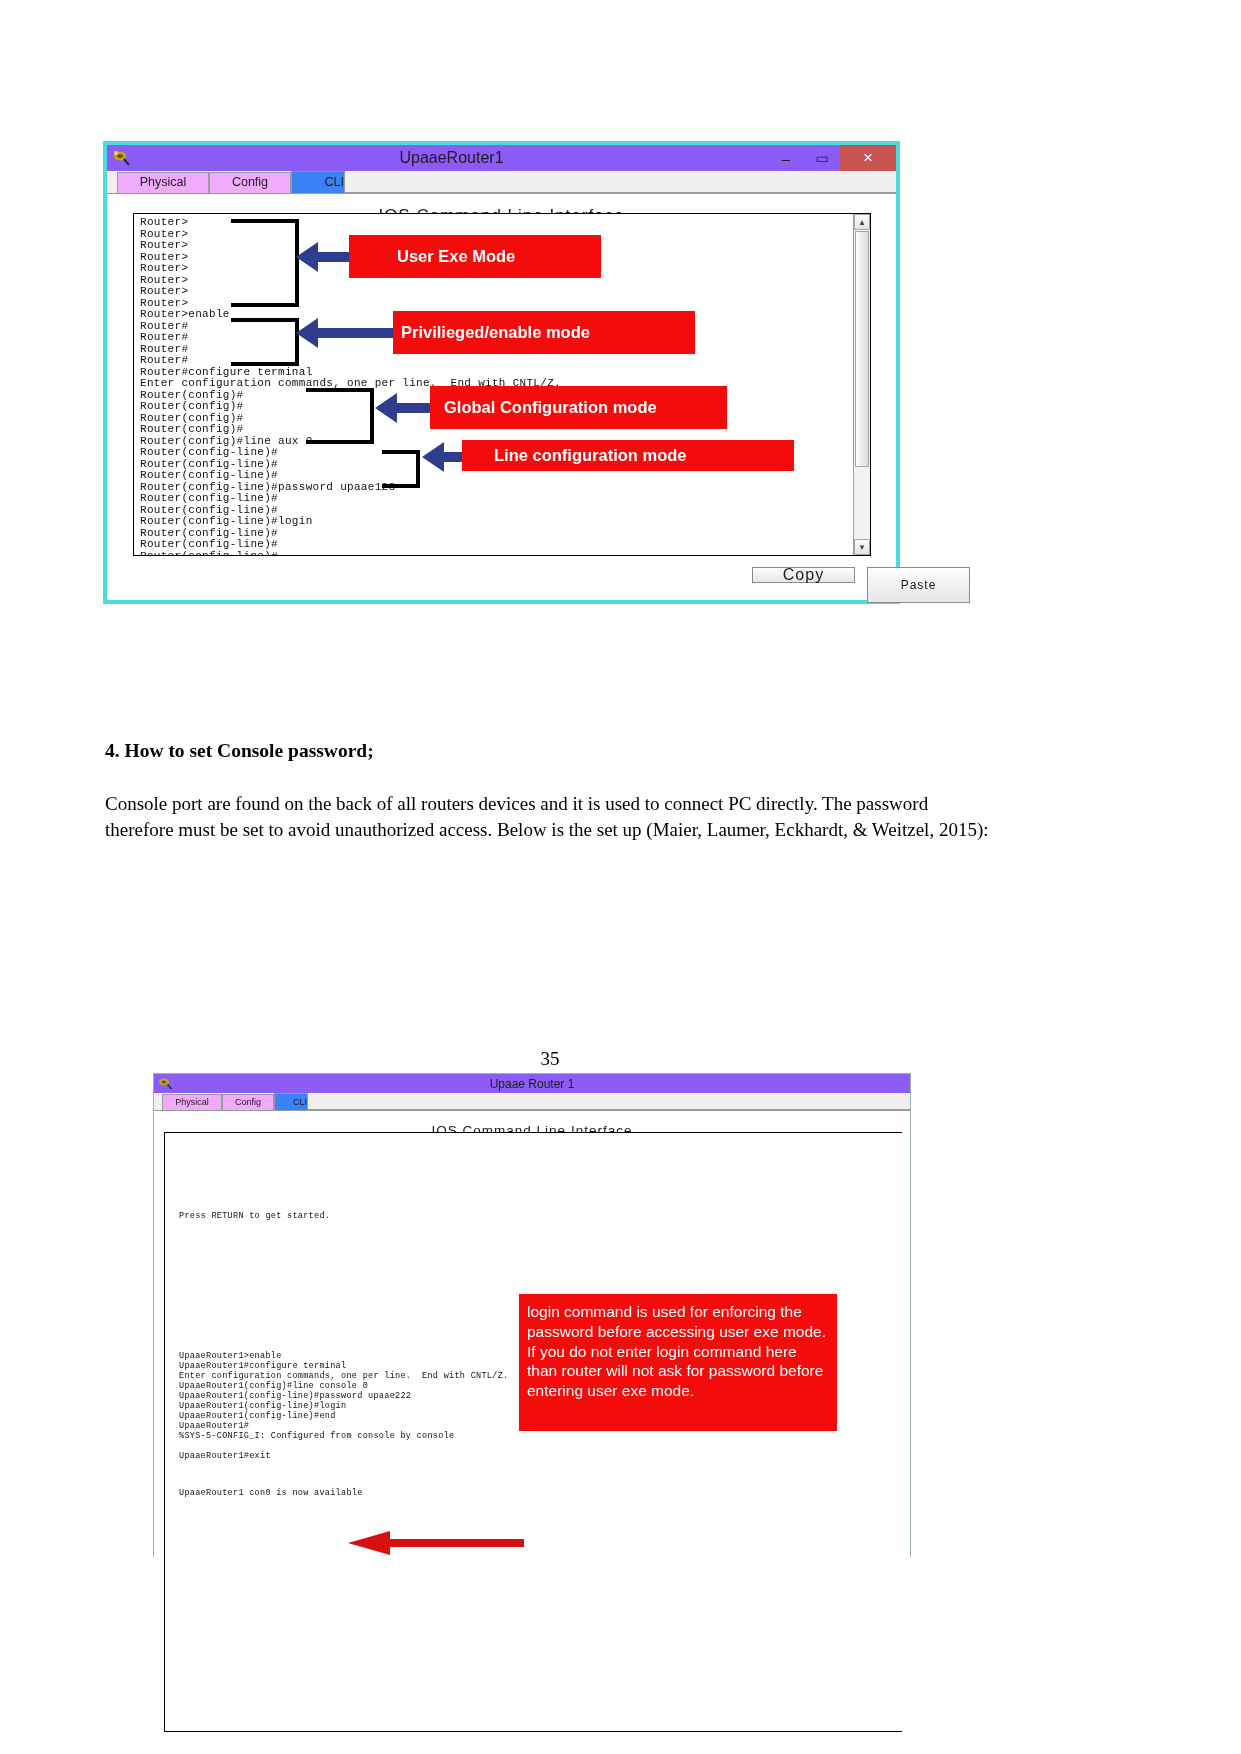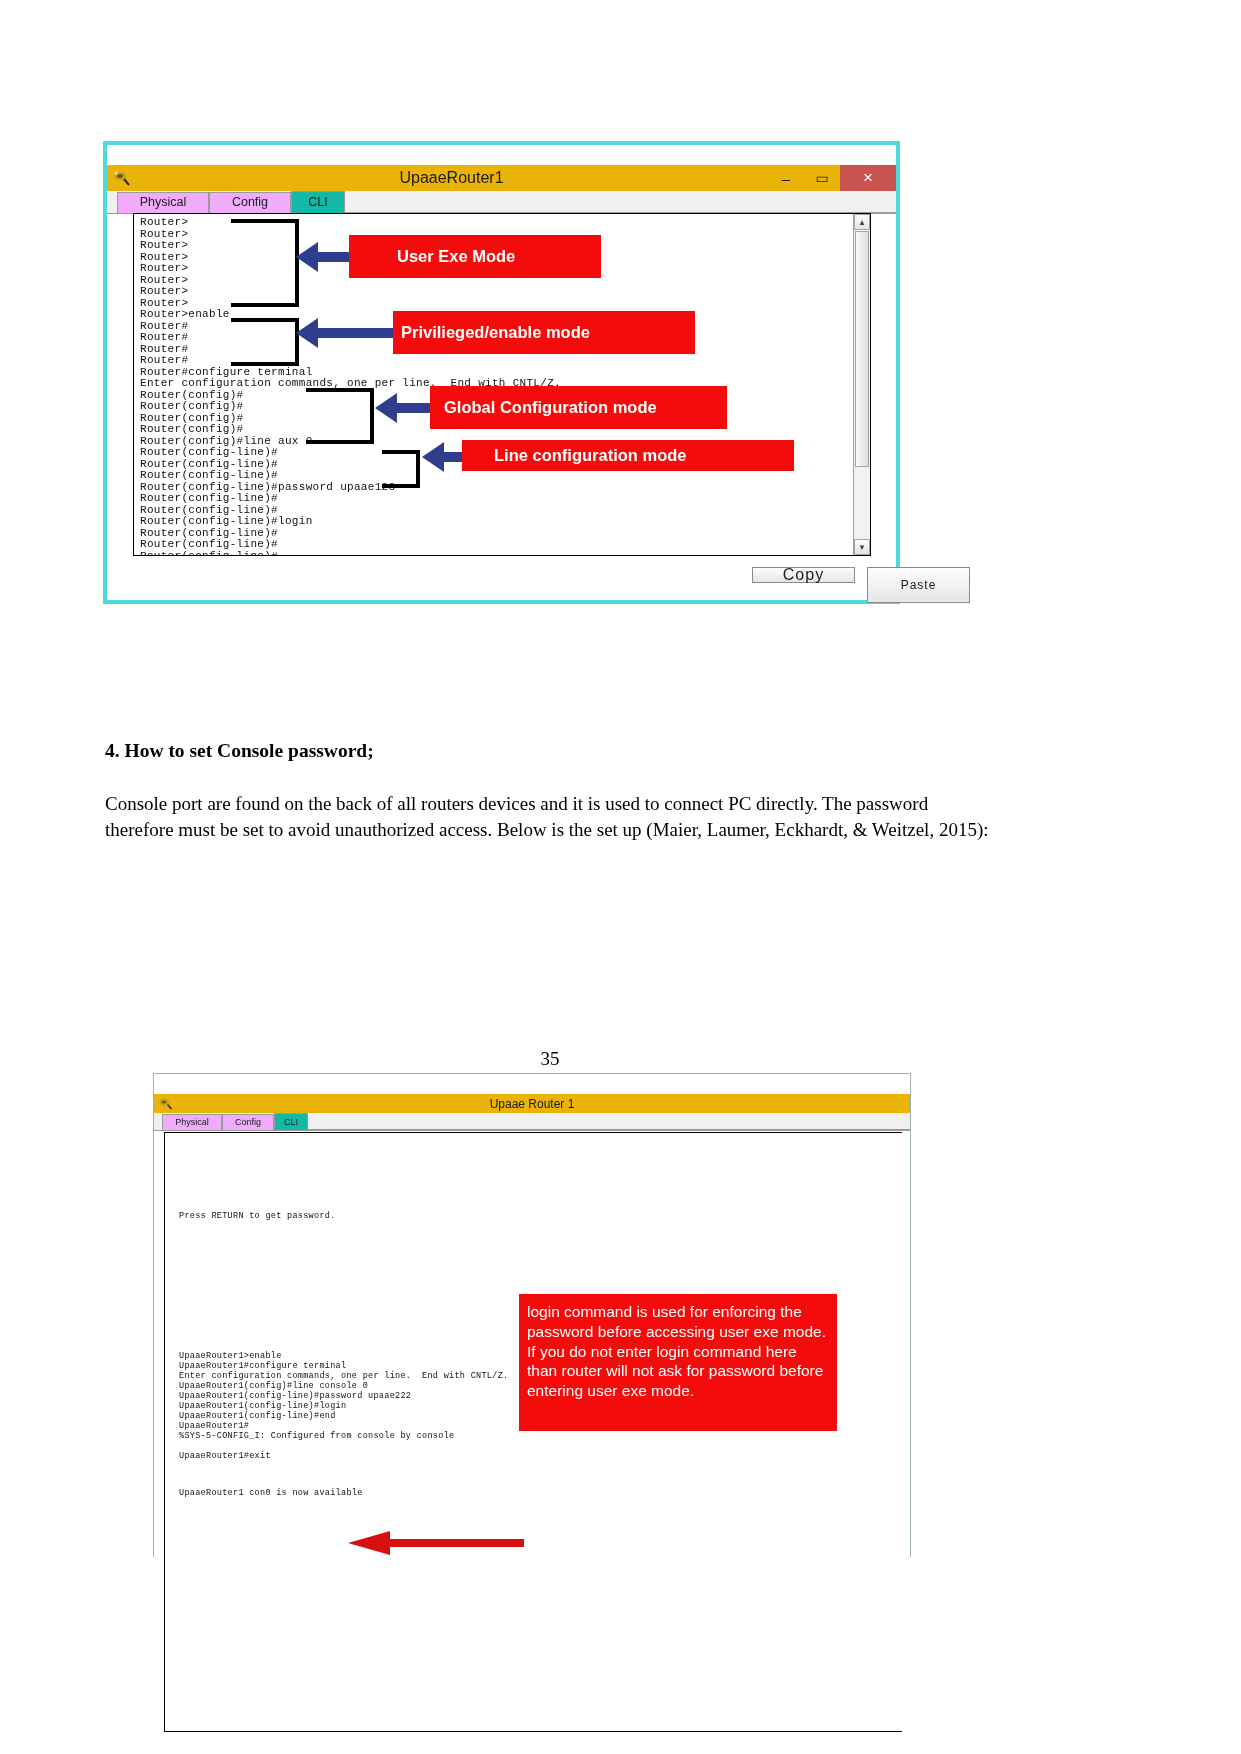--- a/index.html
+++ b/index.html
@@ -17,23 +17,22 @@
 
   
   .pt-window {
     position: absolute;
     background: #ffffff;
     box-sizing: border-box;
   }
   .pt-titlebar {
     display: flex;
     align-items: center;
-    background: #eab308;
-    position: relative;
-    margin-top: 20px;
+    background: #8b5cf6;
+    position: relative;
   }
   .pt-title {
     flex: 1;
     text-align: center;
     font-family: "Liberation Sans", sans-serif;
     color: #1c1c1c;
   }
   .pt-appicon {
     position: relative;
     flex: 0 0 auto;
@@ -64,23 +63,24 @@
   .pt-tab {
     font-family: "Liberation Sans", sans-serif;
     background: #f0abfc;
     border: 1px solid #9a9a9a;
     border-bottom: none;
     color: #202020;
     text-align: center;
     box-sizing: border-box;
   }
   .pt-tab.active {
-    background: #14b8a6;
+    background: #3b82f6;
     position: relative;
     z-index: 3;
+    text-align: right;
   }
   .pt-tabfill {
     flex: 1;
     border-bottom: 1px solid #9a9a9a;
     align-self: flex-end;
   }
   .pt-panel-title {
     text-align: center;
     font-family: "Liberation Sans", sans-serif;
     color: #1a1a1a;
@@ -348,21 +348,21 @@
     <div class="pt-tab active" style="width:34px; height:17px; line-height:16px; font-size:9px;">
       <span>CLI</span>
     </div>
     <div class="pt-tabfill" style="height:1px;"></div>
   </div>
 
   <div class="pt-panel-title" style="margin-top:12px; font-size:13.5px;">IOS Command Line Interface</div>
 
   <div class="pt-console" style="left:10px; top:58px; position:absolute; width:738px; height:600px; border-right:none;">
 
-    <div class="pt-console-text" style="left:14px; top:78px; font-size:8.5px; line-height:10px;">Press RETURN to get password.</div>
+    <div class="pt-console-text" style="left:14px; top:78px; font-size:8.5px; line-height:10px;">Press RETURN to get started.</div>
 
     <div class="pt-console-text" style="left:14px; top:218px; font-size:8.5px; line-height:10px;"><span id="f2-console">UpaaeRouter1&gt;enable
 UpaaeRouter1#configure terminal
 Enter configuration commands, one per line.  End with CNTL/Z.
 UpaaeRouter1(config)#line console 0
 UpaaeRouter1(config-line)#password upaae222
 UpaaeRouter1(config-line)#login
 UpaaeRouter1(config-line)#end
 UpaaeRouter1#
 %SYS-5-CONFIG_I: Configured from console by console

